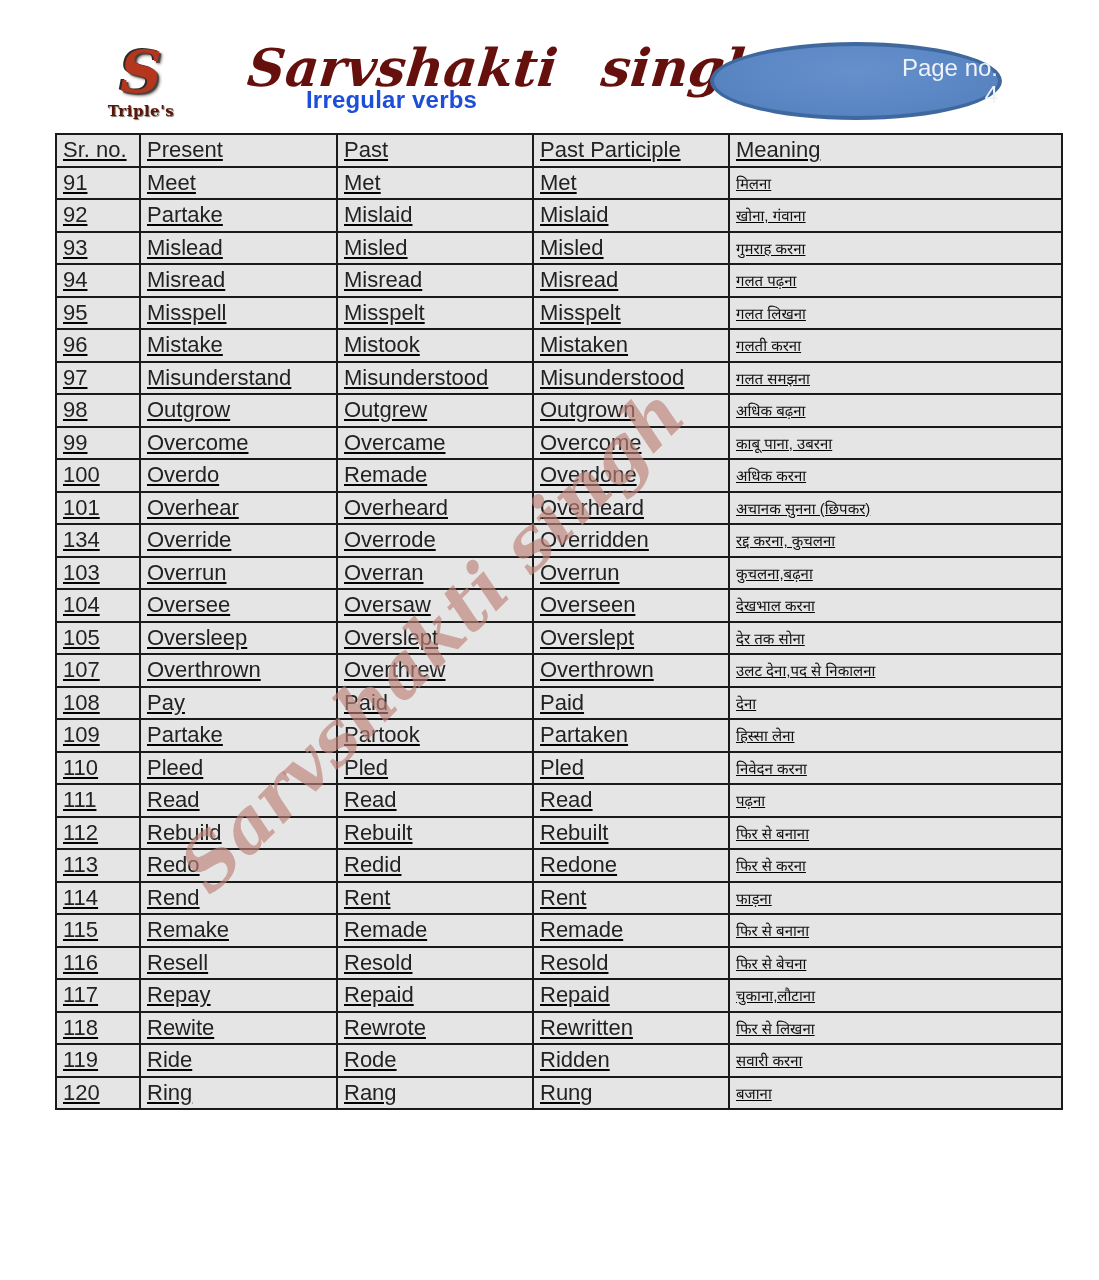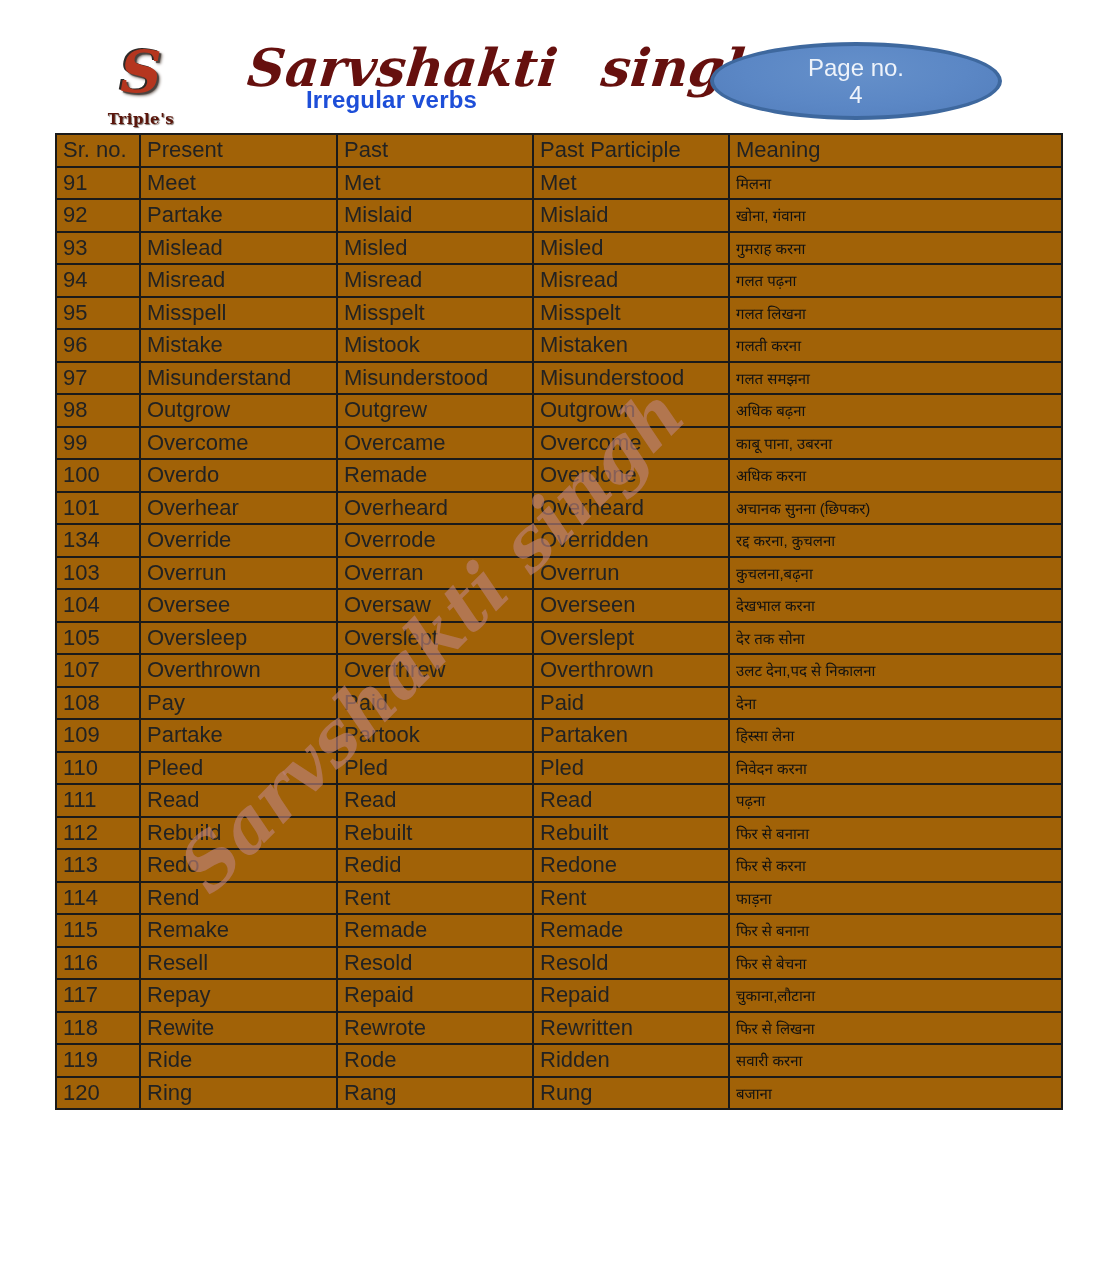--- a/index.html
+++ b/index.html
@@ -10,48 +10,49 @@
   .logo { position:absolute; left:96px; top:44px; width:90px; text-align:center; }
   .logo-s {
     font-family:"DejaVu Serif", serif; font-style:italic; font-weight:bold;
     font-size:58px; line-height:56px; color:#b5361f;
     text-shadow:-2px -1px 0 #2e2a28, 2px 2px 1px #4a423e, 3px 3px 3px #8a7f78;
     display:block;
   }
   .logo-brand {
     font-family:"DejaVu Serif", serif; font-weight:bold; font-size:15px;
     color:#5a150b; text-shadow:1px 1px 1px #7d726b; letter-spacing:0.5px;
-    display:block; margin-top:10px;
+    display:block; margin-top:2px;
   }
 
   .title-script {
     position:absolute; left:248px; top:38px; width:400px;
     font-family:"DejaVu Serif", serif; font-style:italic; font-weight:bold;
     font-size:52px; line-height:60px; color:#66100e; white-space:nowrap;
     word-spacing:26px; transform:skewX(-6deg);
   }
   .subtitle {
     position:absolute; left:306px; top:86px; width:250px;
     font-size:24px; font-weight:bold; color:#1d4ed8; white-space:nowrap;
     letter-spacing:0.2px;
   }
 
   .page-badge {
     position:absolute; left:710px; top:42px; width:292px; height:78px;
     border-radius:50%; border:4px solid #3e689e;
     background:radial-gradient(ellipse at 50% 35%, #6590ca 0%, #5b87c5 55%, #527dbb 100%);
-    display:flex; flex-direction:column; align-items:center; justify-content:center;
+    display:flex; flex-direction:column; align-items:flex-end; justify-content:center;
     color:#eef3fa; font-size:24px; line-height:27px;
   }
 
   
   table.verbs {
     position:absolute; left:55px; top:133px; width:1006px;
     border-collapse:collapse; table-layout:fixed;
-    background:#a16207;
+    background:#e5e5e5;
+    text-decoration:underline;
   }
   table.verbs col.c0 { width:84px; }
   table.verbs col.c1 { width:197px; }
   table.verbs col.c2 { width:196px; }
   table.verbs col.c3 { width:196px; }
   table.verbs col.c4 { width:333px; }
   table.verbs th, table.verbs td {
     border:2px solid #1a1a1a;
     height:32.5px;
     padding:0 2px 0 6px;

